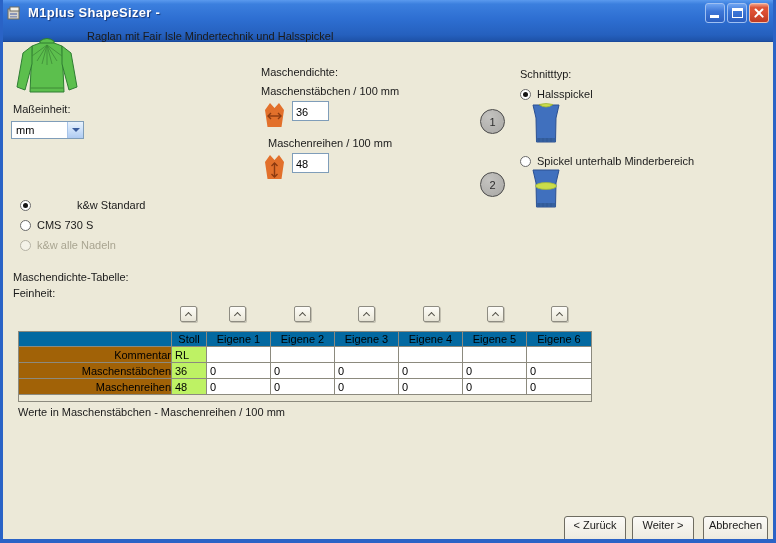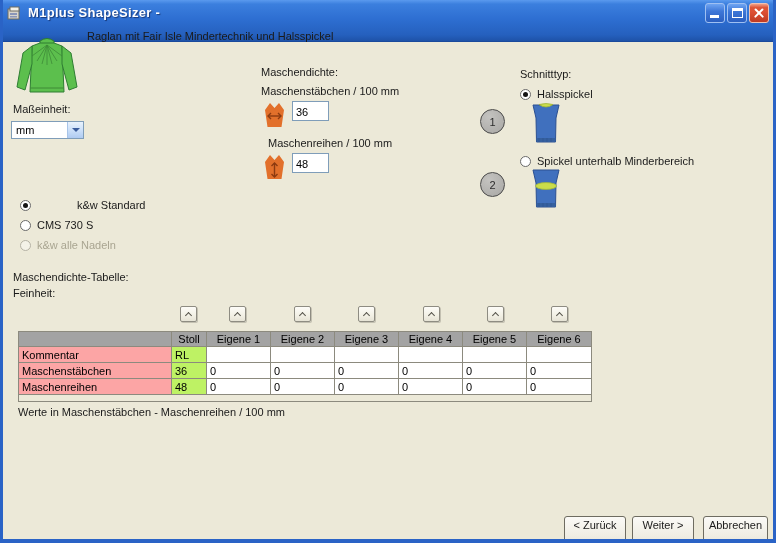--- a/index.html
+++ b/index.html
@@ -71,22 +71,22 @@
   .up-btn { position:absolute; top:306px; width:17px; height:16px; border-radius:2px;
             background:linear-gradient(180deg,#FDFCF8 0%, #F2F0E5 60%, #E6E3D5 100%);
             border:1px solid #8E8C82; box-shadow:1px 1px 0 rgba(120,118,105,.35); cursor:pointer; }
   .up-btn i { position:absolute; left:5px; top:6px; width:5px; height:5px;
               border-left:1.6px solid #55534B; border-top:1.6px solid #55534B; transform:rotate(45deg); }
 
   
   #tblwrap { position:absolute; left:15px; top:331px; }
   table { border-collapse:collapse; table-layout:fixed; font-size:11px; }
   td { border:1px solid #8C8A7E; height:16px; padding:0 0 0 3px; overflow:hidden; white-space:nowrap; }
-  tr.hdr td { text-align:center; padding:0; background:#a3a3a3; height:15px; }
-  td.lblcell { background:#fca5a5; }
+  tr.hdr td { text-align:center; padding:0; background:#0369a1; height:15px; }
+  td.lblcell { background:#a16207;text-align:right; }
   td.stollcell { background:#bef264; }
   td.valcell { background:#fff; }
   tr.strip td { background:#ECE9D8; height:7px; border-top:1px solid #8C8A7E; }
 
   
   .btn { position:absolute; top:516px; height:35px; font-size:11px; color:#1A1A1A;
          background:linear-gradient(180deg,#FBFAF7 0%, #F0EEE4 55%, #E2DFD2 100%);
          border:1px solid #6E6C61; border-radius:3px; text-align:center; line-height:16px; cursor:pointer; }
 </style>
 </head>

